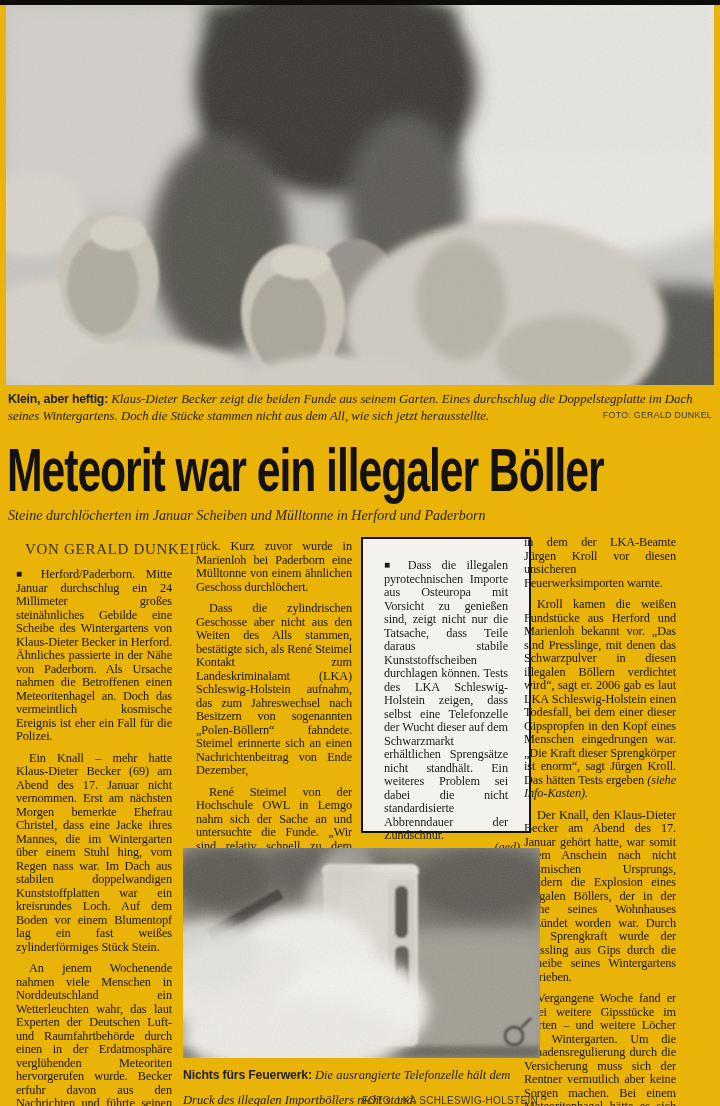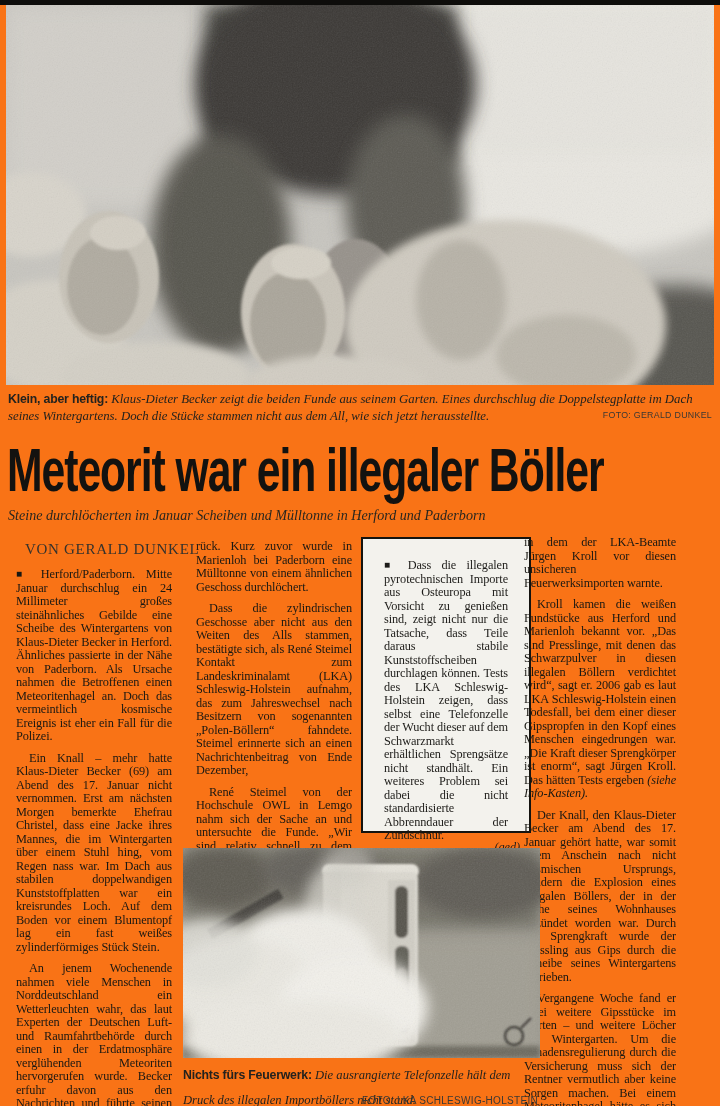--- a/index.html
+++ b/index.html
@@ -1,16 +1,16 @@
 <!DOCTYPE html>
 <html lang="de"><head>
 <meta charset="utf-8">
 <style>
   html,body{margin:0;padding:0;background:#ffffff;}
-  .page{position:relative;width:720px;height:1106px;background:#f97316;overflow:hidden;
+  .page{position:relative;width:720px;height:1106px;background:#eab308;overflow:hidden;
         font-family:"Liberation Serif",serif;color:#1d1c19;}
   
   .toprule{position:absolute;left:0;top:0;width:720px;height:5px;background:#0e0d0b;}
   
   .photo1{position:absolute;left:6px;top:5px;width:708px;height:380px;}
   .photo2{position:absolute;left:183px;top:848px;width:357px;height:210px;}
   .photo1 svg,.photo2 svg{display:block;width:100%;height:100%;}
   
   .cap1{position:absolute;left:8px;top:391px;width:706px;font-size:12.8px;line-height:16.6px;color:#23221e;}
   .cap-lead{font-family:"Liberation Sans",sans-serif;font-weight:bold;font-size:12.3px;letter-spacing:-0.2px;font-style:normal;}

